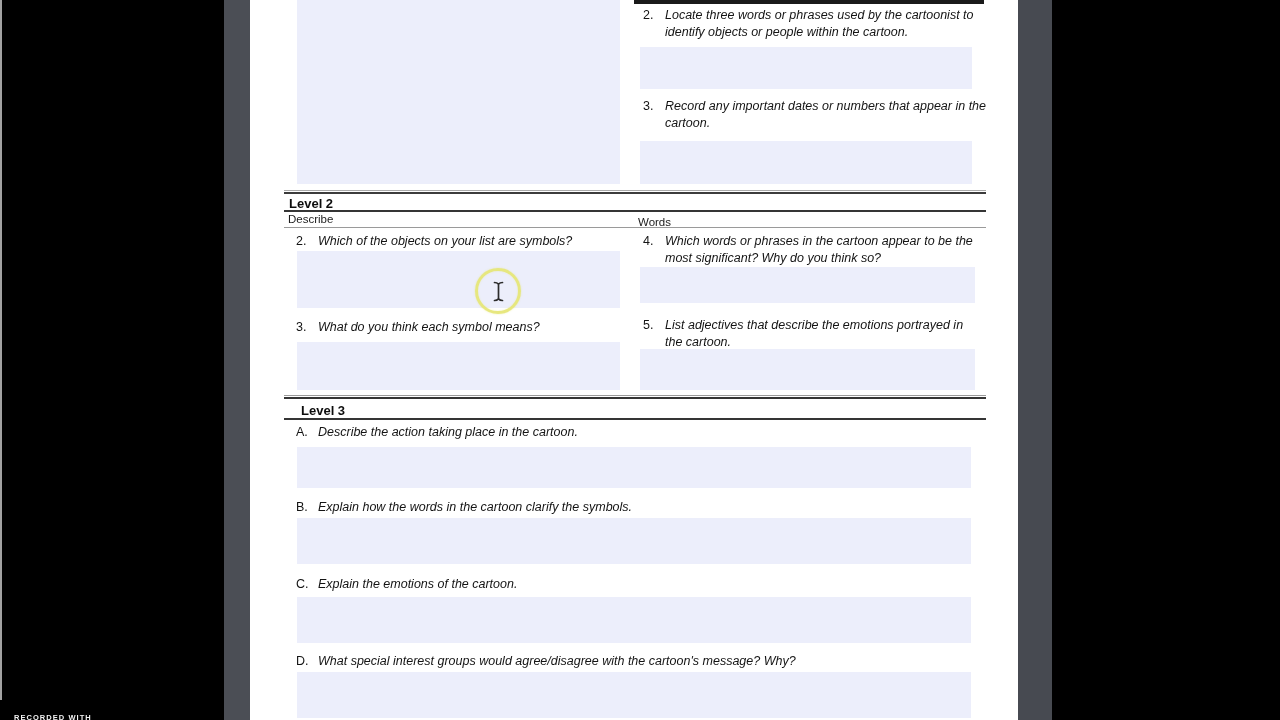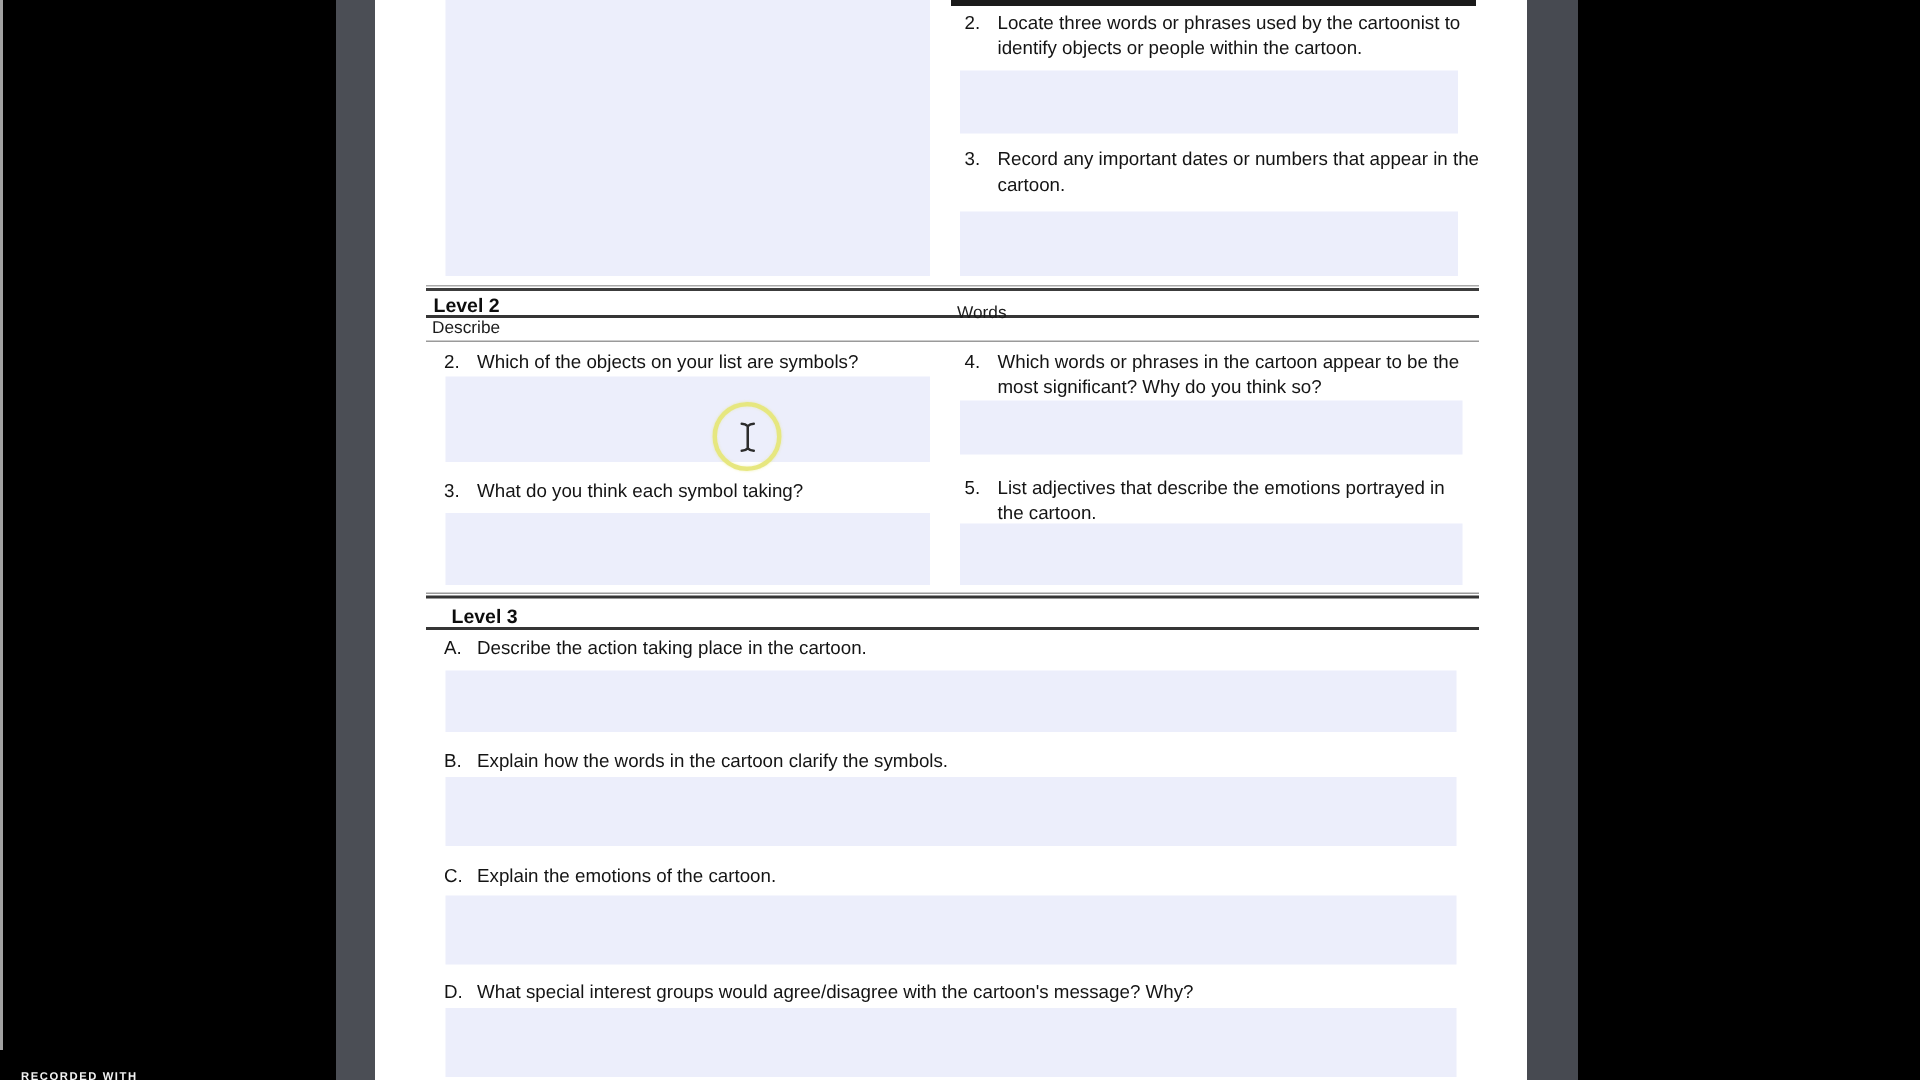--- a/index.html
+++ b/index.html
@@ -16,21 +16,21 @@
   .h2{top:192px;height:2px;background:#3c3c3c;}
   .h3{top:210px;height:2px;background:#353535;}
   .h4{top:227px;height:1px;background:#9a9a9a;}
   .h5{top:395px;height:1px;background:#9a9a9a;}
   .h6{top:397px;height:2px;background:#353535;}
   .h7{top:418px;height:2px;background:#353535;}
   .topbar{left:634px;top:0;width:350px;height:4px;background:#1a1a1a;}
   
   .q{position:absolute;display:flex;font-size:12.5px;line-height:16.5px;color:#141414;}
   .q .num{flex:0 0 22px;}
-  .q .txt{flex:1 1 auto;}
+  .q .txt{flex:1 1 auto;font-style:italic;}
   .sect{position:absolute;font-size:13px;font-weight:bold;color:#0d0d0d;}
   .colhead{position:absolute;font-size:11.5px;color:#1c1c1c;}
   
   .field{position:absolute;background:#eceefb;}
   
   .note{position:absolute;left:696px;top:421px;width:274px;height:18px;background:#eff3cd;
         border:2px solid #141414;font-size:11.5px;line-height:18px;text-align:center;color:#111;}
   
   .halo{position:absolute;left:475px;top:268px;width:46px;height:46px;border-radius:50%;
         border:3px solid rgba(230,230,120,0.95);box-sizing:border-box;
@@ -74,30 +74,30 @@
   </div>
   <div class="field" style="left:640px;top:47px;width:332px;height:42px;"></div>
   <div class="q" style="left:643px;top:98px;width:344px;">
     <span class="num">3.</span>
     <span class="txt">Record any important dates or numbers that appear in the cartoon.</span>
   </div>
   <div class="field" style="left:640px;top:141px;width:332px;height:43px;"></div>
 
   <div class="sect" style="left:289px;top:196px;">Level 2</div>
   <div class="colhead" style="left:288px;top:213px;">Describe</div>
-  <div class="colhead" style="left:638px;top:203px;">Words</div>
+  <div class="colhead" style="left:638px;top:216px;">Words</div>
 
   <div class="q" style="left:296px;top:233px;width:324px;">
     <span class="num">2.</span>
     <span class="txt">Which of the objects on your list are symbols?</span>
   </div>
   <div class="field" style="left:297px;top:251px;width:323px;height:57px;"></div>
   <div class="q" style="left:296px;top:319px;width:324px;">
     <span class="num">3.</span>
-    <span class="txt">What do you think each symbol taking?</span>
+    <span class="txt">What do you think each symbol means?</span>
   </div>
   <div class="field" style="left:297px;top:342px;width:323px;height:48px;"></div>
 
   <div class="q" style="left:643px;top:233px;width:332px;">
     <span class="num">4.</span>
     <span class="txt">Which words or phrases in the cartoon appear to be the most significant?  Why do you think so?</span>
   </div>
   <div class="field" style="left:640px;top:267px;width:335px;height:36px;"></div>
   <div class="q" style="left:643px;top:317px;width:332px;">
     <span class="num">5.</span>

